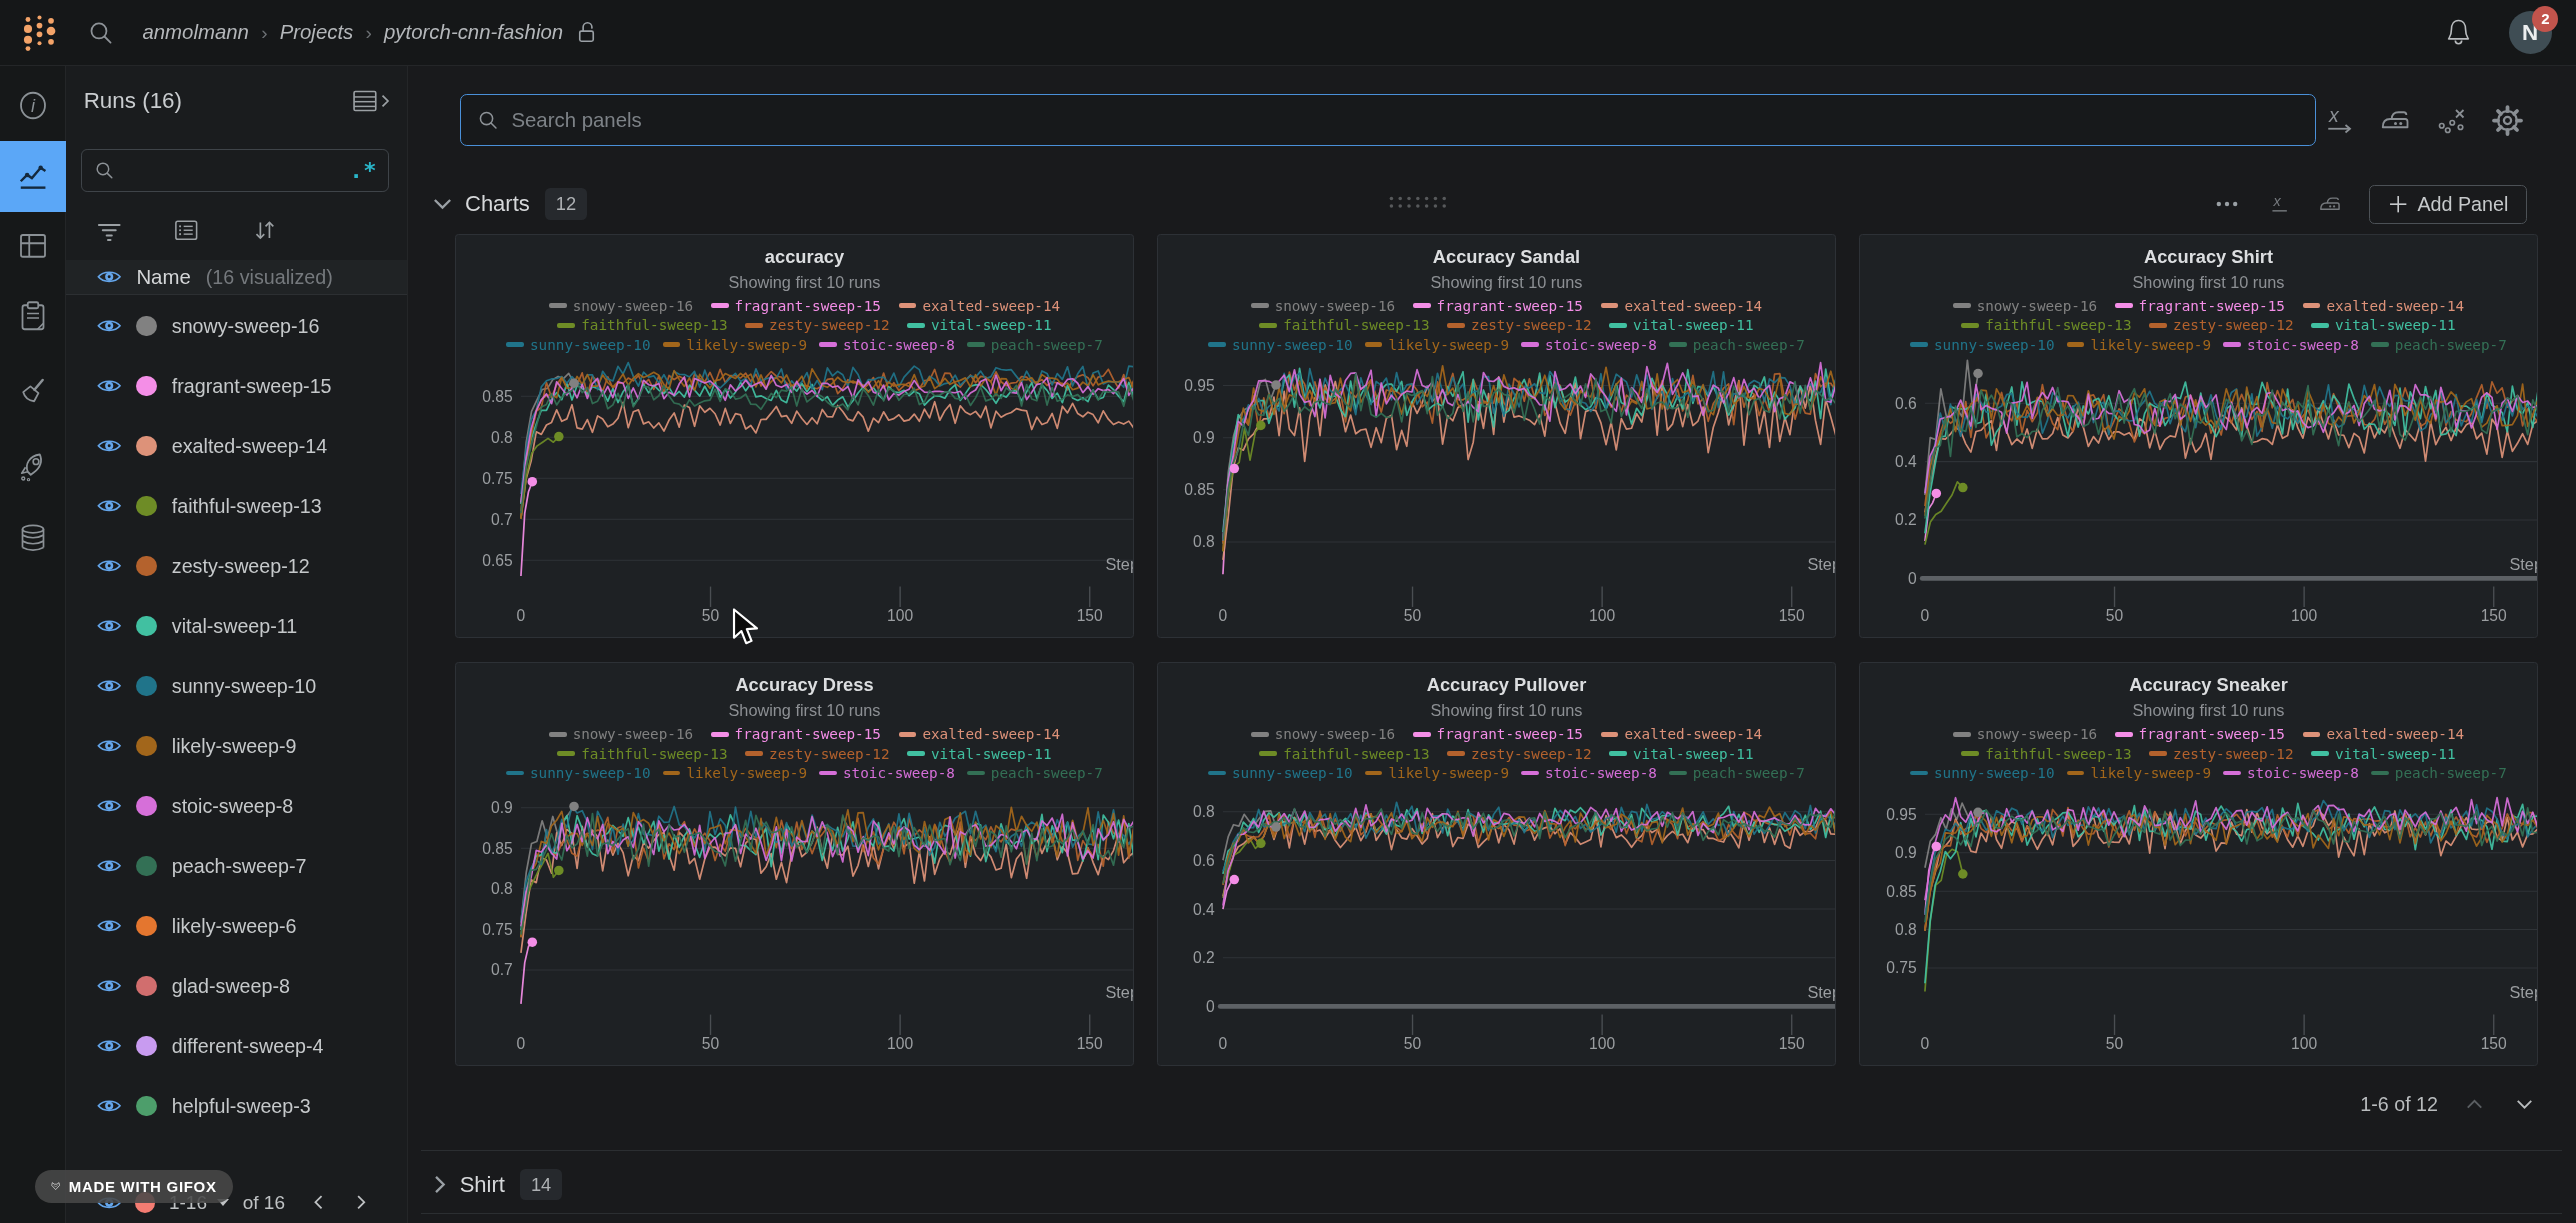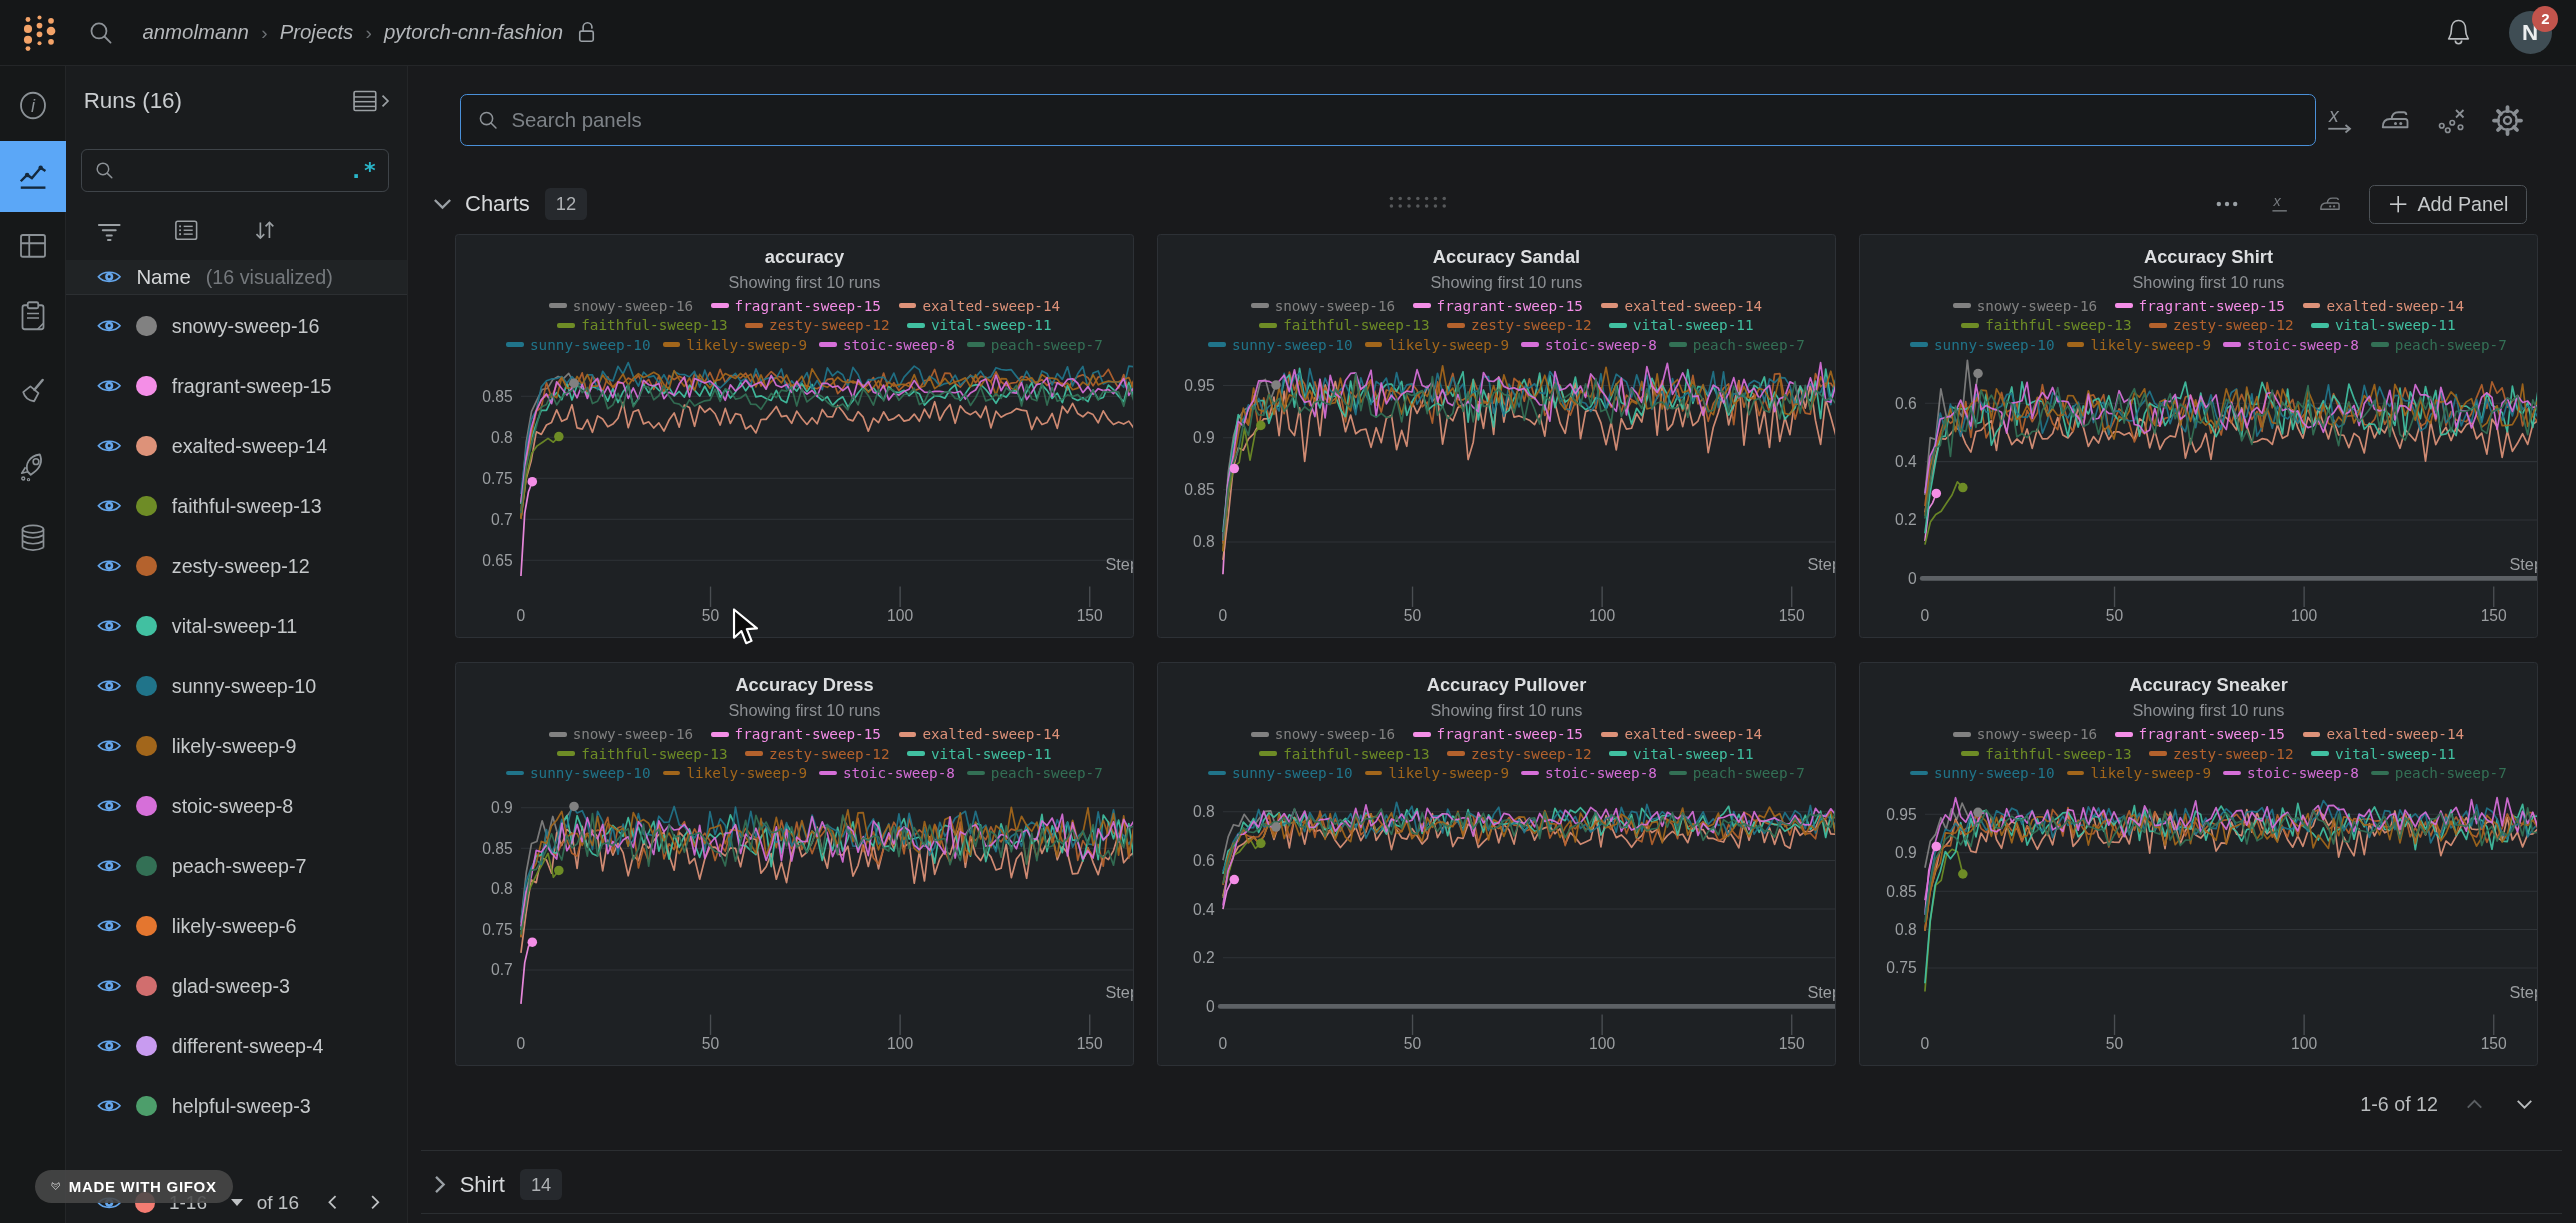--- a/index.html
+++ b/index.html
@@ -41,21 +41,21 @@
   .runs-list-head { position:absolute; left:0; right:0; top:194px; height:35px; background:#202325; display:flex; align-items:center;
                     padding-left:31px; gap:15px; border-bottom:0.7px solid #2c2f32; }
   .runs-list-head .hname { font-size:20.4px; color:#d4d6d8; }
   .runs-list-head .hvis { font-size:19.7px; color:#75797d; }
   .runs-list { position:absolute; left:0; right:0; top:230px; bottom:0; }
   .run-row { height:60px; display:flex; align-items:center; padding-left:31px; gap:15px; cursor:pointer; }
   .run-dot { width:20.4px; height:20.4px; border-radius:50%; flex:0 0 20.4px; }
   .run-name { font-size:19.7px; color:#c6c9cb; white-space:nowrap; }
   .runs-footer { position:absolute; left:0; right:0; bottom:0; height:41px; display:flex; align-items:center; gap:13.6px;
                  padding-left:31px; font-size:19px; color:#bfc2c4; background:transparent; }
-  .runs-footer .pg { display:flex; align-items:center; gap:20px; cursor:pointer; }
+  .runs-footer .pg { display:flex; align-items:center; gap:6px; cursor:pointer; }
   .runs-footer .caret { width:0; height:0; border-left:6.1px solid transparent; border-right:6.1px solid transparent; border-top:7.5px solid #bfc2c4; margin-left:4.1px; }
   .runs-footer .nav { margin-left:11px; cursor:pointer; }
 
   
   .content { position:absolute; left:408px; top:66px; right:0; bottom:0; background:#191a1c; }
   .panel-search { position:absolute; left:52px; top:28px; width:1856px; height:52px; border:1.4px solid #4a90d9; border-radius:6.8px;
                   background:#17191b; display:flex; align-items:center; padding:0 15px; gap:11px; }
   .panel-search input { flex:1; background:transparent; border:none; outline:none; font-size:20.4px; color:#c8cacc; }
   .panel-search input::placeholder { color:#7d8287; }
   .hdr-icons { position:absolute; top:28px; height:52px; left:1915px; display:flex; align-items:center; gap:23px; }
@@ -343,21 +343,21 @@
         <span class="run-dot" style="background:#e4762f"></span>
         <span class="run-name">likely-sweep-6</span>
       </div>
       <div class="run-row">
         <svg width="24.4" height="17.7" viewBox="0 0 36 26">
           <path d="M2 13 C9 4 27 4 34 13 C27 22 9 22 2 13 Z" fill="none" stroke="#64a5ea" stroke-width="2.4"></path>
           <circle cx="18" cy="13" r="6" fill="#64a5ea"></circle>
           <circle cx="18" cy="13" r="2.2" fill="#1a1c1e"></circle>
         </svg>
         <span class="run-dot" style="background:#d16e6e"></span>
-        <span class="run-name">glad-sweep-3</span>
+        <span class="run-name">glad-sweep-8</span>
       </div>
       <div class="run-row">
         <svg width="24.4" height="17.7" viewBox="0 0 36 26">
           <path d="M2 13 C9 4 27 4 34 13 C27 22 9 22 2 13 Z" fill="none" stroke="#64a5ea" stroke-width="2.4"></path>
           <circle cx="18" cy="13" r="6" fill="#64a5ea"></circle>
           <circle cx="18" cy="13" r="2.2" fill="#1a1c1e"></circle>
         </svg>
         <span class="run-dot" style="background:#c89bf0"></span>
         <span class="run-name">different-sweep-4</span>
       </div>

